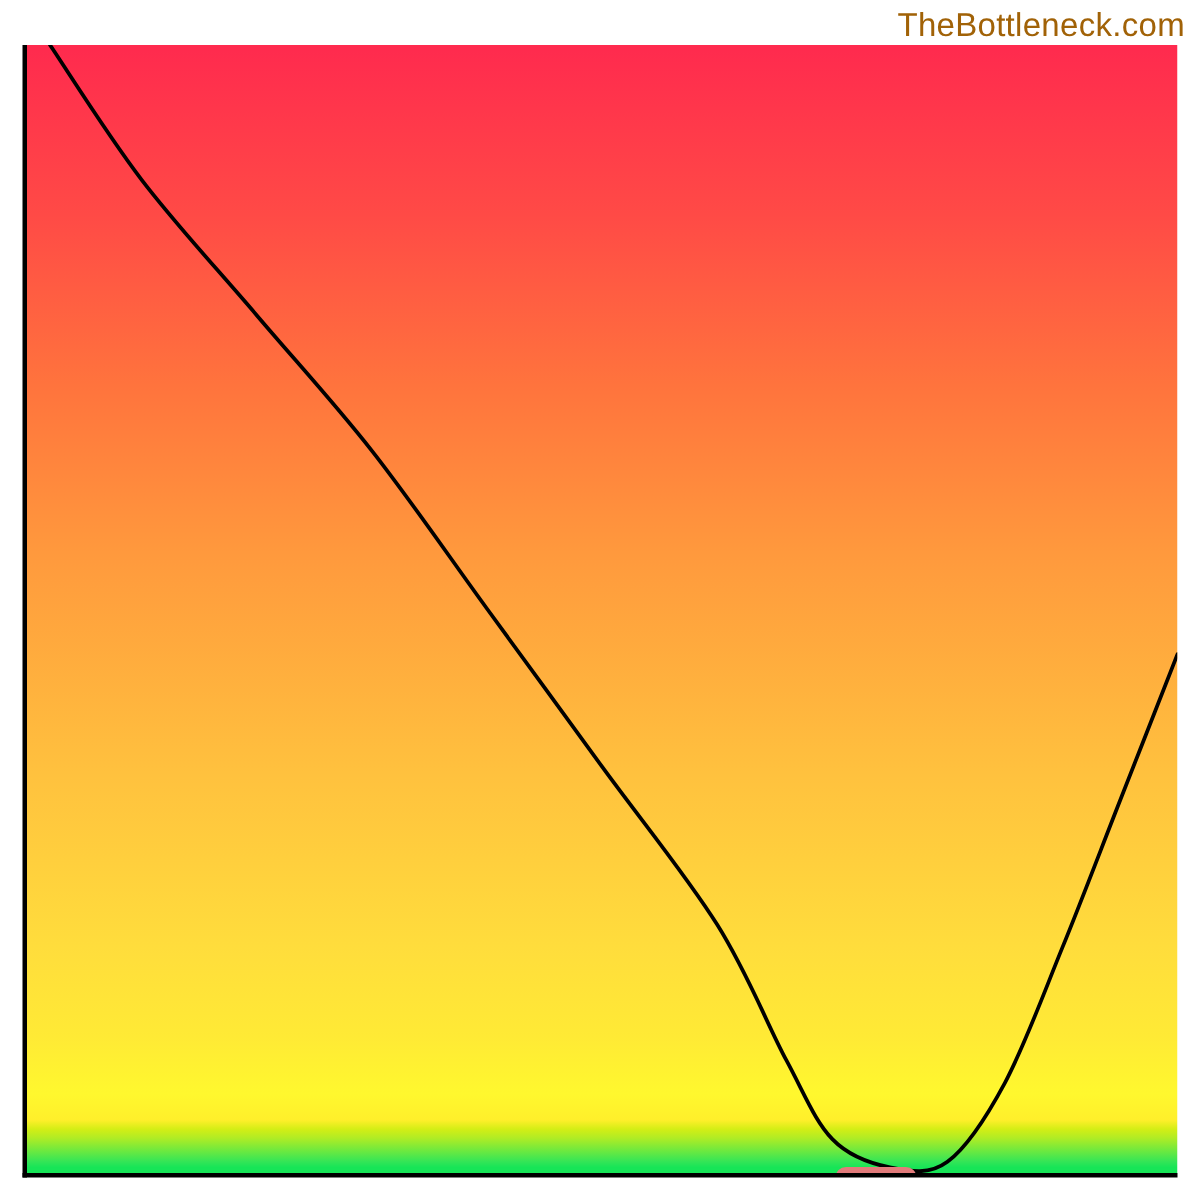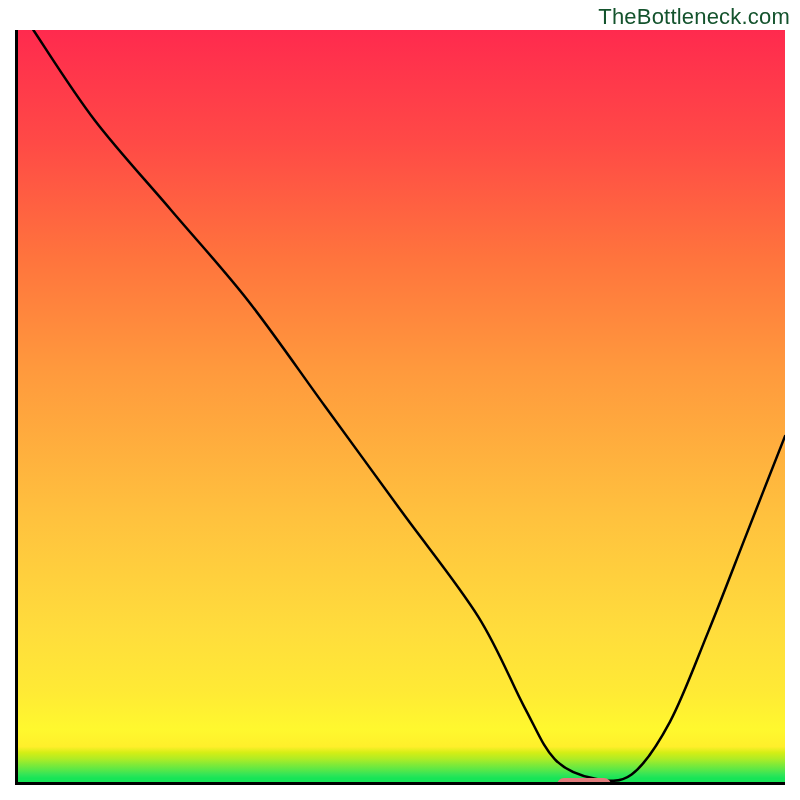--- a/index.html
+++ b/index.html
@@ -12,21 +12,21 @@
   }
   .wrap {
     position: relative;
     width: 800px;
     height: 800px;
   }
   .watermark {
     position: absolute;
     top: 4px;
     right: 10px;
-    color: #14532d;
+    color: #a16207;
     font-size: 22px;
     font-weight: 500;
     letter-spacing: 0.2px;
     z-index: 5;
   }
   .plot-area {
     position: absolute;
     left: 15px;
     top: 30px;
     width: 770px;

